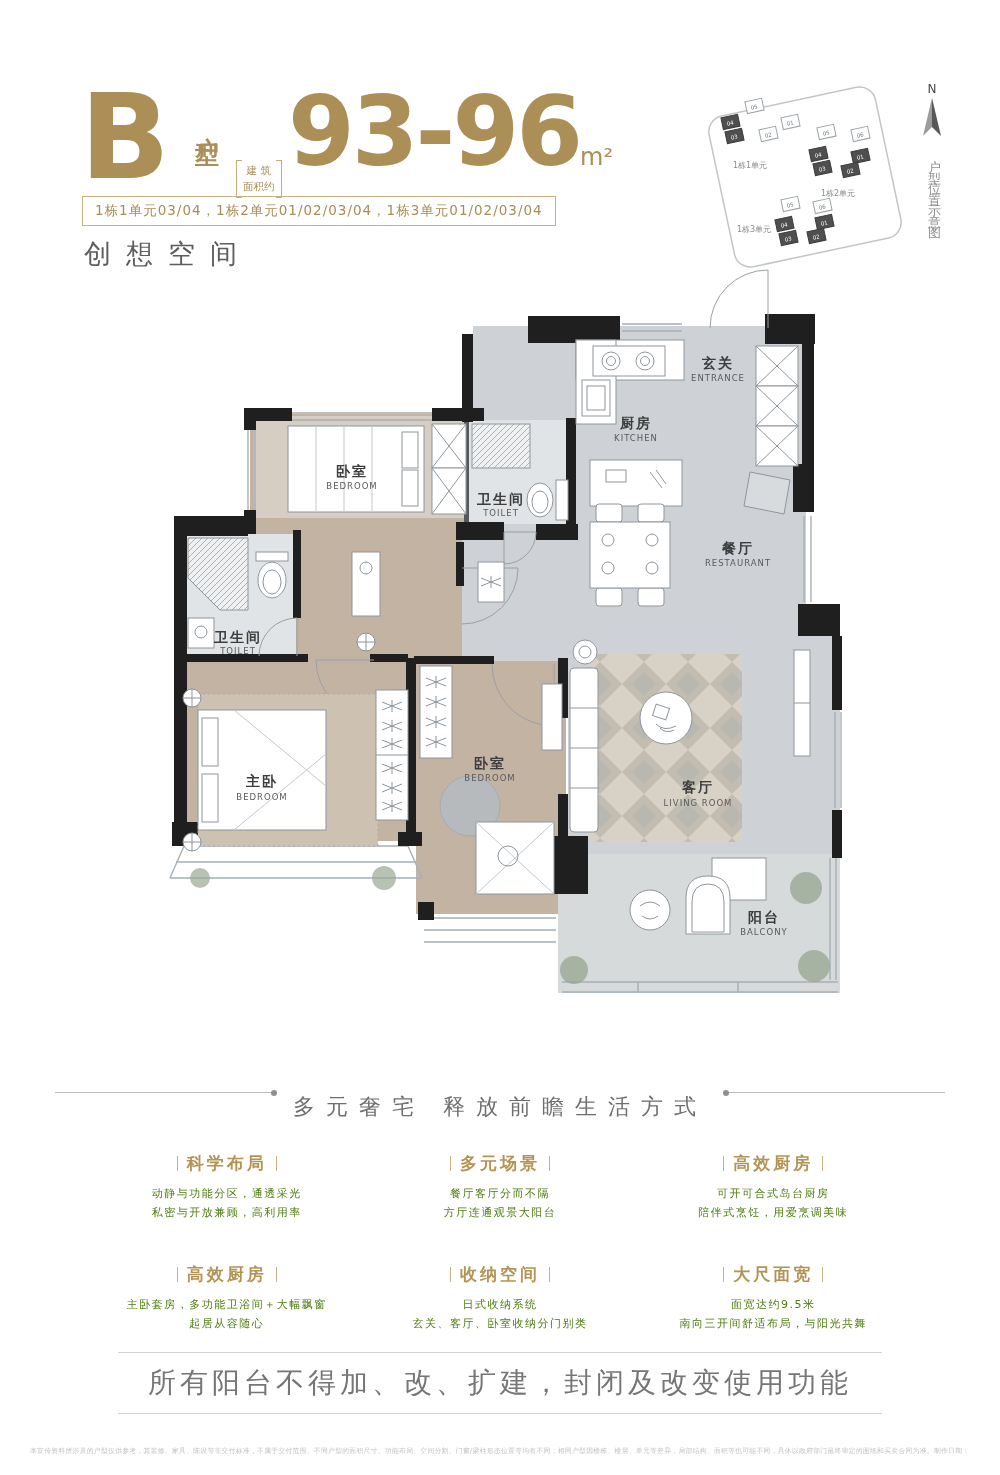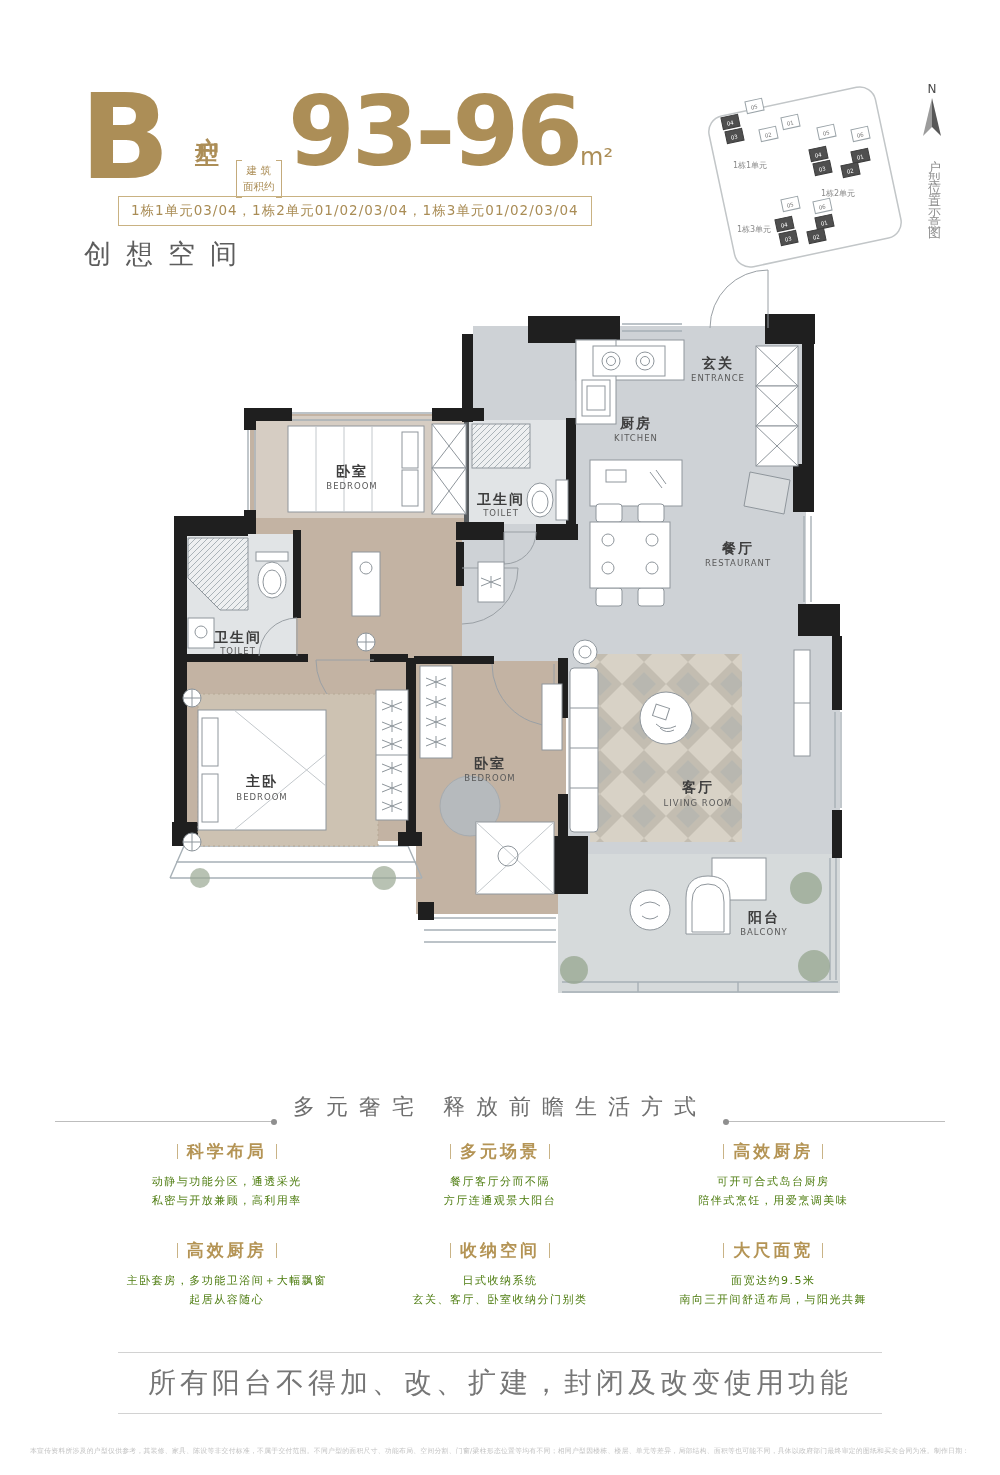--- a/index.html
+++ b/index.html
@@ -12,41 +12,41 @@
               color:#ac8e57;font-weight:bold;writing-mode:vertical-rl;letter-spacing:6px;}
   .area-note{position:absolute;left:236px;top:152px;font-size:10.5px;line-height:1.5;color:#ac8e57;
              padding:3px 7px;text-align:center;margin-top:8px;}
   .area-note::before,.area-note::after{content:"";position:absolute;top:0;bottom:0;width:5px;}
   .area-note::before{left:0;border:1px solid #c4ab7c;border-right:none;}
   .area-note::after{right:0;border:1px solid #c4ab7c;border-left:none;}
   .area-value{position:absolute;left:288px;top:84px;font-size:96px;line-height:1;
               font-weight:bold;color:#ac8e57;letter-spacing:-3px;}
   .area-unit{font-size:24px;font-weight:normal;letter-spacing:0;}
   .units-box{position:absolute;left:82px;top:196px;border:1px solid #c9b282;color:#a98c55;
-             font-size:13.5px;padding:5px 12px;letter-spacing:1px;white-space:nowrap;margin-left:36px;}
+             font-size:13.5px;padding:5px 12px;letter-spacing:1px;white-space:nowrap;}
   .slogan{position:absolute;left:84px;top:236px;font-size:27px;color:#5d5d5d;
           letter-spacing:15px;font-weight:500;}
   
   .siteplan{position:absolute;left:698px;top:70px;}
   .compass{position:absolute;left:916px;top:80px;}
   .side-caption{position:absolute;left:925px;top:150px;writing-mode:vertical-rl;
                 font-size:13px;color:#8f8f8f;letter-spacing:11px;}
   
   .floorplan{position:absolute;left:138px;top:266px;}
   
-  .tagline{position:absolute;left:0;top:1092px;width:100%;display:flex;align-items:flex-end;justify-content:center;gap:20px;}
+  .tagline{position:absolute;left:0;top:1092px;width:100%;display:flex;align-items:flex-start;justify-content:center;gap:20px;}
   .tagline .txt{font-size:22px;color:#6f6f6f;letter-spacing:11px;font-weight:500;white-space:nowrap;}
   .tagline .line{width:218px;height:1px;background:#bdbdbd;position:relative;}
   .tagline .line.l::after,.tagline .line.r::before{content:"";position:absolute;top:-2.5px;width:6px;height:6px;border-radius:50%;background:#8f8f8f;}
   .tagline .line.l::after{right:-4px;}
   .tagline .line.r::before{left:-4px;}
   
   .features{position:absolute;left:95px;top:1140px;width:810px;display:grid;
             grid-template-columns:repeat(3,1fr);row-gap:28px;column-gap:10px;text-align:center;}
-  .ftitle{font-size:17px;color:#b49455;letter-spacing:3px;font-weight:bold;display:inline-block;}
+  .ftitle{font-size:17px;color:#b49455;letter-spacing:3px;font-weight:bold;display:inline-block;margin-top:12px;}
   .ftitle::before,.ftitle::after{content:"";display:inline-block;width:1px;height:15px;
       background:#c9b386;margin:0 9px;vertical-align:-2px;}
   .fdesc{margin-top:9px;font-size:11px;color:#4d7c0f;line-height:1.75;letter-spacing:1.5px;}
   
   .notice{position:absolute;left:50%;top:1352px;transform:translateX(-50%);
           border-top:1px solid #d2d2d2;border-bottom:1px solid #d2d2d2;
           padding:11px 30px;font-size:28px;color:#767676;letter-spacing:4px;white-space:nowrap;}
   
   .disclaimer{position:absolute;left:30px;top:1446px;width:940px;font-size:6.8px;
               color:#c2c2c2;letter-spacing:0.3px;white-space:nowrap;overflow:hidden;text-align:center;}

